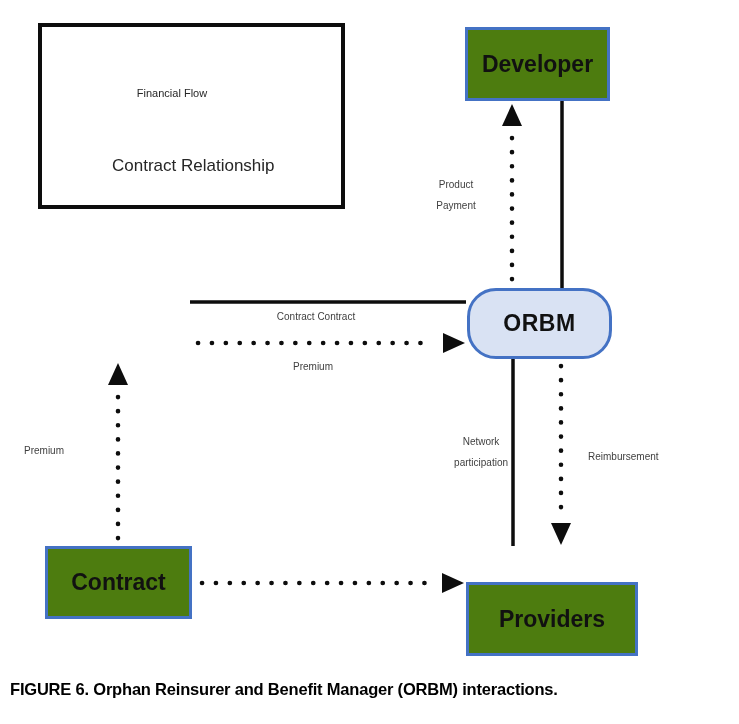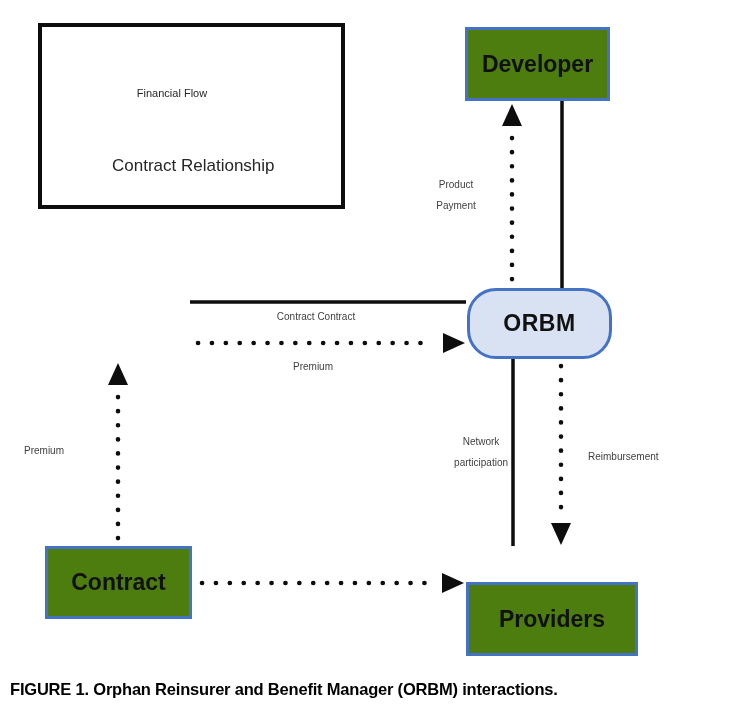--- a/index.html
+++ b/index.html
@@ -98,15 +98,15 @@
 
   <div class="edge-label ctr" style="left:313px;top:356px;">Premium</div>
 
   <div class="edge-label lt" style="left:24px;top:440px;">Premium</div>
 
   <div class="edge-label rt" style="right:231px;top:431px;"><span>Network</span><br><span>participation</span></div>
 
   <div class="edge-label lt" style="left:588px;top:446px;">Reimbursement</div>
 
 
-  <div class="caption">FIGURE 1. Orphan Reinsurer and Benefit Manager (ORBM) interactions.</div>
+  <div class="caption">FIGURE 6. Orphan Reinsurer and Benefit Manager (ORBM) interactions.</div>
 
 </div>
 
 </body></html>

